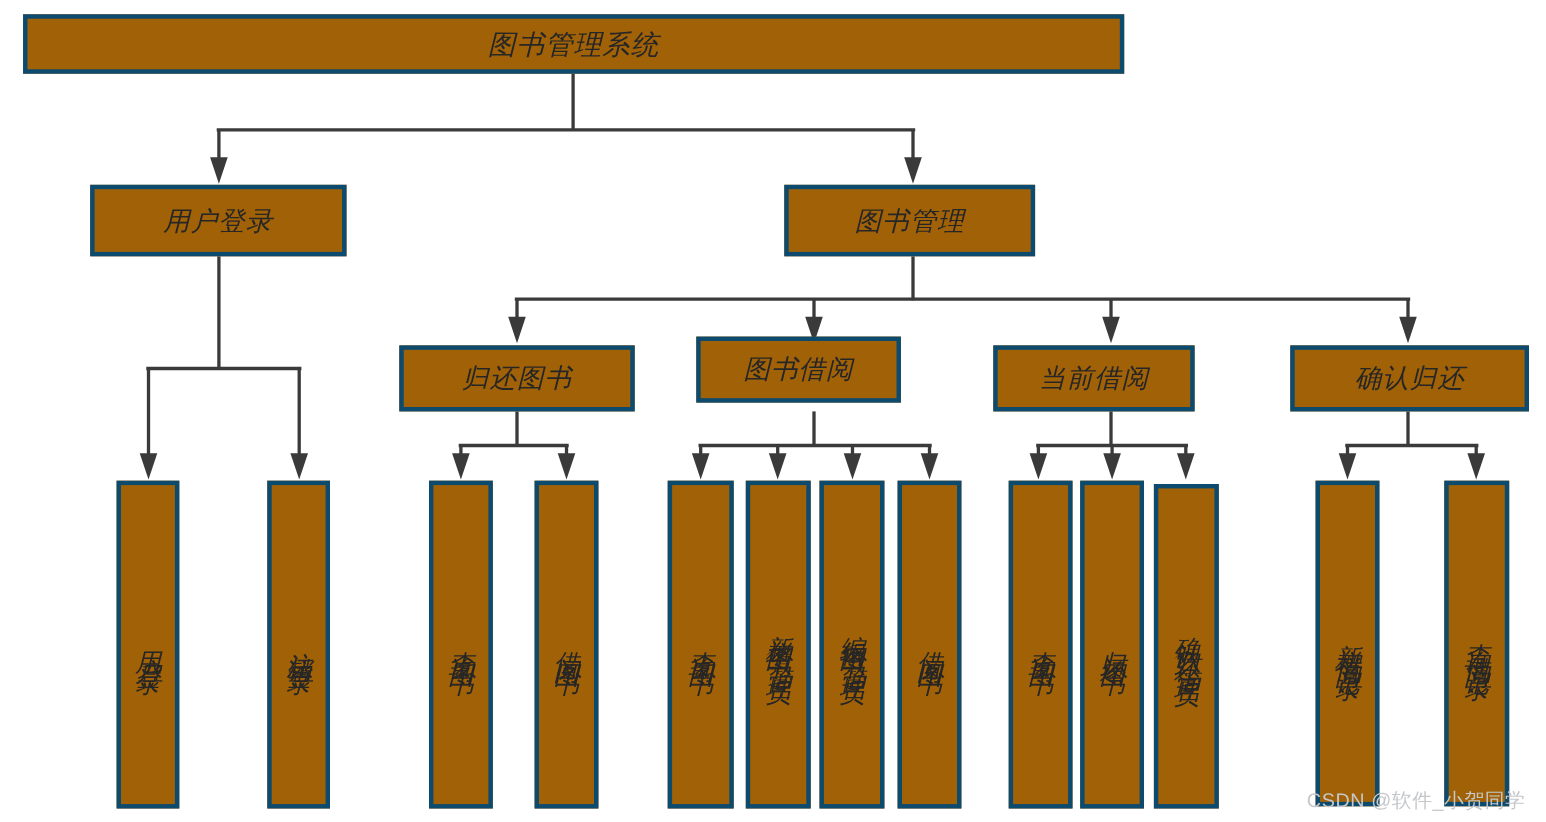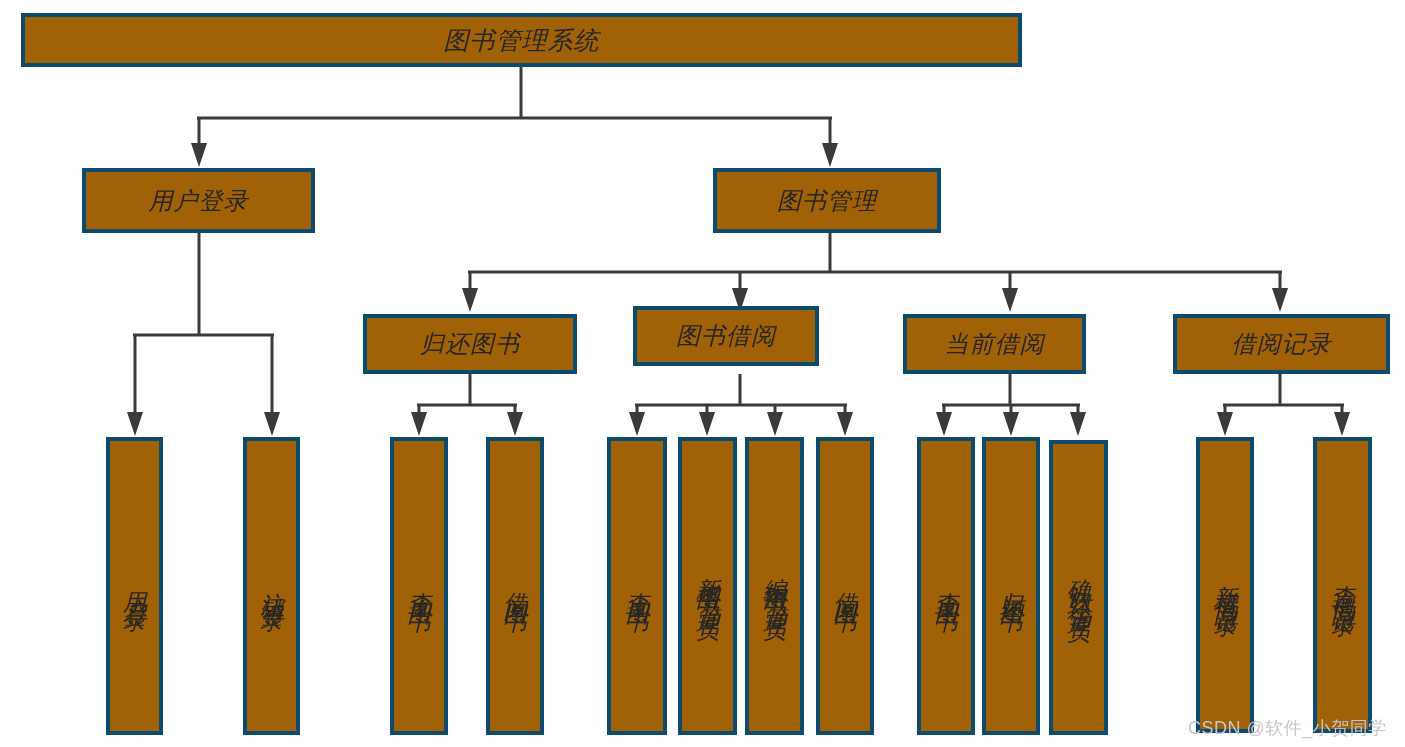--- a/index.html
+++ b/index.html
@@ -118,21 +118,21 @@
   </svg>
 
   <div class="box h root" style="left:21px;top:13px;width:1001px;height:54px">图书管理系统</div>
 
   <div class="box h" style="left:82px;top:168px;width:233px;height:65px">用户登录</div>
   <div class="box h" style="left:713px;top:168px;width:228px;height:65px">图书管理</div>
 
   <div class="box h" style="left:363px;top:314px;width:214px;height:60px">归还图书</div>
   <div class="box h" style="left:633px;top:306px;width:186px;height:60px">图书借阅</div>
   <div class="box h" style="left:903px;top:314px;width:183px;height:60px">当前借阅</div>
-  <div class="box h" style="left:1173px;top:314px;width:217px;height:60px">借阅记录</div>
+  <div class="box h" style="left:1173px;top:314px;width:217px;height:60px">确认归还</div>
 
   <div class="box v" style="left:106px;top:437px;width:57px;height:298px">用户登录</div>
   <div class="box v" style="left:243px;top:437px;width:57px;height:298px">注销登录</div>
 
   <div class="box v" style="left:390px;top:437px;width:58px;height:298px">查询图书</div>
   <div class="box v" style="left:486px;top:437px;width:58px;height:298px">借阅图书</div>
 
   <div class="box v" style="left:607px;top:437px;width:60px;height:298px">查询图书</div>
   <div class="box v" style="left:678px;top:437px;width:59px;height:298px">新增图书（管理员）</div>
   <div class="box v" style="left:745px;top:437px;width:59px;height:298px">编辑图书（管理员）</div>

